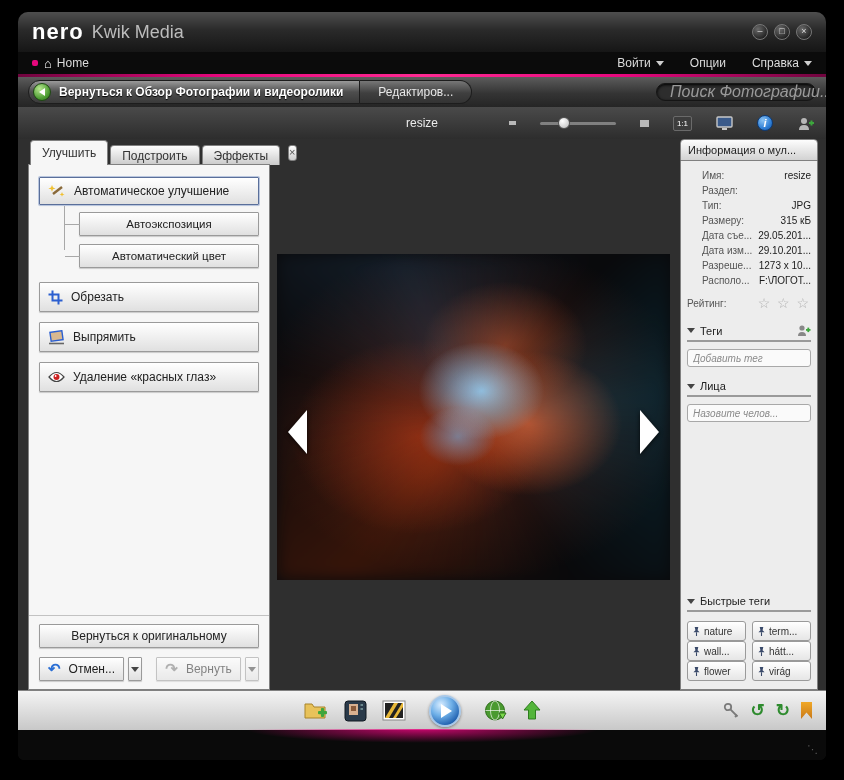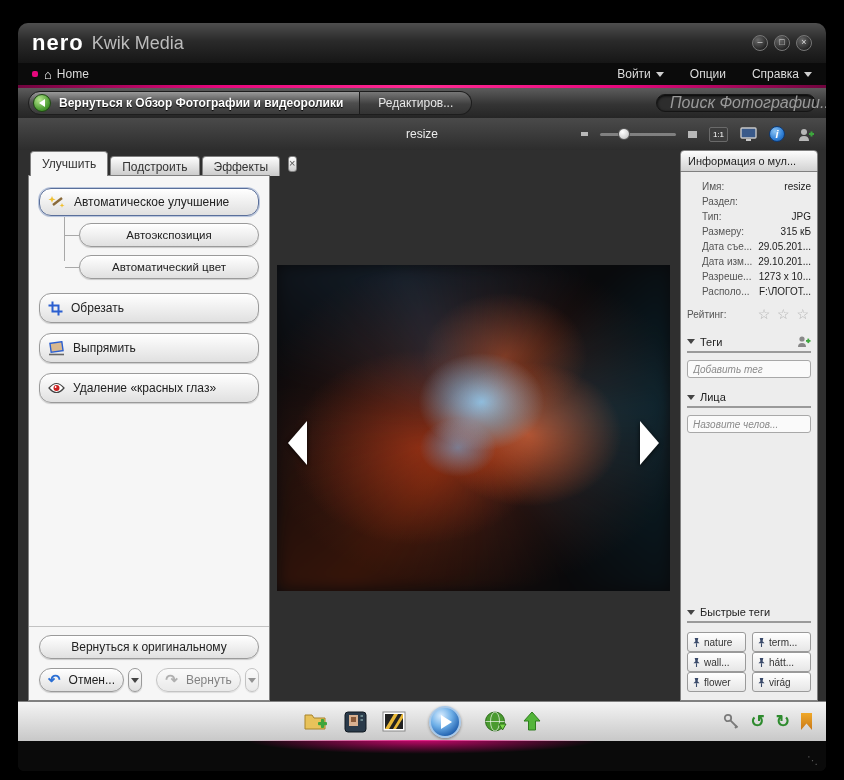--- a/index.html
+++ b/index.html
@@ -1,17 +1,17 @@
 <!DOCTYPE html>
 <html><head>
 <meta charset="utf-8">
 <style>
   * { box-sizing: border-box; margin: 0; padding: 0; }
   html,body { width:844px; height:780px; background:#000; font-family:"Liberation Sans", sans-serif; overflow:hidden; }
-  .window { position:absolute; left:18px; top:23px; width:808px; height:748px; background:#101010; border-radius:10px 10px 6px 6px; overflow:hidden; display:flex; flex-direction:column; box-shadow:0 0 0 1px #000; }
+  .window { position:absolute; left:18px; top:12px; width:808px; height:748px; background:#101010; border-radius:10px 10px 6px 6px; overflow:hidden; display:flex; flex-direction:column; box-shadow:0 0 0 1px #000; }
 
   
   .titlebar { height:40px; flex:0 0 40px; background:linear-gradient(#4e4e4e,#2a2a2a 45%,#161616); display:flex; align-items:center; padding:0 14px; }
   .brand { color:#fff; font-weight:bold; font-size:22px; letter-spacing:1px; }
   .app-title { color:#bcbcbc; font-size:18px; margin-left:8px; }
   .win-controls { margin-left:auto; display:flex; gap:6px; }
   .win-btn { width:16px; height:16px; border-radius:50%; background:radial-gradient(circle at 35% 30%, #6a6a6a, #222 75%); border:1px solid #777; color:#ddd; font-size:9px; line-height:13px; text-align:center; cursor:default; }
 
   
   .menubar { height:22px; flex:0 0 22px; background:#0b0b0b; display:flex; align-items:center; padding:0 14px; color:#e2e2e2; font-size:12px; }
@@ -29,39 +29,39 @@
   .back-circle { width:18px; height:18px; border-radius:50%; background:radial-gradient(circle at 35% 30%, #b8e890, #4a9a30 65%, #2e6e1c); border:1px solid #1e4a12; display:flex; align-items:center; justify-content:center; }
   .back-arrow { width:0; height:0; border-top:4px solid transparent; border-bottom:4px solid transparent; border-right:6px solid #fff; margin-right:1px; }
   .editing-tab { height:24px; padding:0 18px; background:linear-gradient(#777,#3f3f3f 55%,#333); border:1px solid #1d1d1d; border-left:none; border-radius:0 12px 12px 0; color:#e8e8e8; font-size:12px; display:flex; align-items:center; }
   .searchbox { margin-left:auto; width:160px; height:18px; border-radius:9px; background:#2d2d2d; border:1px solid #151515; box-shadow:inset 0 1px 3px #000; display:flex; align-items:center; padding:0 8px; gap:5px; }
   .searchbox input { flex:1; background:transparent; border:none; outline:none; color:#bbb; font-size:16px; font-style:italic; font-family:"Liberation Sans", sans-serif; }
   .searchbox input::placeholder { color:#9a9a9a; font-style:italic; }
 
   
   .subtoolbar { height:32px; flex:0 0 32px; background:linear-gradient(#4a4a4a,#2d2d2d); position:relative; display:flex; align-items:center; }
   .filename { position:absolute; left:50%; transform:translateX(-50%); color:#ececec; font-size:12px; }
-  .zoom-controls { margin-left:auto; display:flex; align-items:center; gap:12px; padding-right:12px; }
+  .zoom-controls { margin-left:auto; display:flex; align-items:center; gap:24px; padding-right:12px; }
   .tick-small { width:7px; height:4px; background:#b8b8b8; }
   .tick-big { width:9px; height:7px; background:#b8b8b8; }
   .slider-track { position:relative; width:76px; height:3px; background:#808080; border-radius:2px; }
   .slider-knob { position:absolute; left:32%; top:50%; transform:translate(-50%,-50%); width:12px; height:12px; border-radius:50%; background:radial-gradient(circle at 35% 30%, #fff, #cfcfcf 70%, #9a9a9a); border:1px solid #555; }
   .icon-actual { width:19px; height:15px; background:#3d3d3d; border:1px solid #6a6a6a; border-radius:2px; color:#fff; font-size:8px; display:flex; align-items:center; justify-content:center; }
   .icon-info { width:16px; height:16px; border-radius:50%; background:radial-gradient(circle at 35% 30%, #8cc4f4, #2f7fd6 60%, #1a55a0); border:1px solid #0e3a74; color:#fff; font-size:11px; font-weight:bold; font-style:italic; display:flex; align-items:center; justify-content:center; }
 
   
   .main { flex:1; display:flex; background:#2f2f2f; min-height:0; }
 
   
   .left-panel { width:242px; flex:0 0 242px; margin-left:10px; display:flex; flex-direction:column; min-height:0; }
   .tabs-row { height:26px; flex:0 0 26px; display:flex; align-items:flex-end; gap:2px; padding-left:2px; }
   .tab { height:20px; padding:0 11px; font-size:12px; color:#333; background:linear-gradient(#fdfdfd,#cacaca); border:1px solid #808080; border-bottom:none; border-radius:4px 4px 0 0; display:flex; align-items:center; }
   .tab.active { background:#f6f6f6; height:25px; z-index:2; position:relative; }
   .tab-close { margin:0 0 4px 6px; width:16px; height:16px; background:linear-gradient(#fff,#ccc); border:1px solid #808080; border-radius:3px; color:#555; font-size:11px; line-height:13px; text-align:center; }
   .panel-body { flex:1; background:#f6f6f6; border:1px solid #808080; margin-top:-1px; padding:12px 10px 8px; display:flex; flex-direction:column; min-height:0; }
-  .btn { display:flex; align-items:center; gap:8px; height:28px; border:1px solid #9a9a9a; border-radius:12px; background:linear-gradient(#ffffff,#e0e0e0); font-size:12px; color:#222; padding:0 8px; box-shadow:0 1px 1px rgba(0,0,0,.18); }
+  .btn { display:flex; align-items:center; gap:8px; height:28px; border:1px solid #9a9a9a; border-radius:1px; background:linear-gradient(#ffffff,#e0e0e0); font-size:12px; color:#222; padding:0 8px; box-shadow:0 1px 1px rgba(0,0,0,.18); }
   .btn.selected { border-color:#5a6f9a; box-shadow:0 0 0 1px #b9c6de, 0 1px 1px rgba(0,0,0,.18); }
   .tree { position:relative; margin:7px 0 0 40px; display:flex; flex-direction:column; gap:8px; }
   .tree::before { content:""; position:absolute; left:-15px; top:-6px; height:calc(100% - 12px); border-left:1px solid #a8a8a8; }
   .tree .btn { position:relative; height:24px; font-size:11.5px; justify-content:center; }
   .tree .btn::before { content:""; position:absolute; left:-15px; top:50%; width:15px; border-top:1px solid #a8a8a8; }
   .gap14 { height:14px; flex:0 0 14px; }
   .gap10 { height:10px; flex:0 0 10px; }
   .spacer { flex:1; }
   .panel-sep { border-top:1px solid #c2c2c2; margin:8px -10px; }
   .revert-btn { height:24px; justify-content:center; font-size:12px; }

